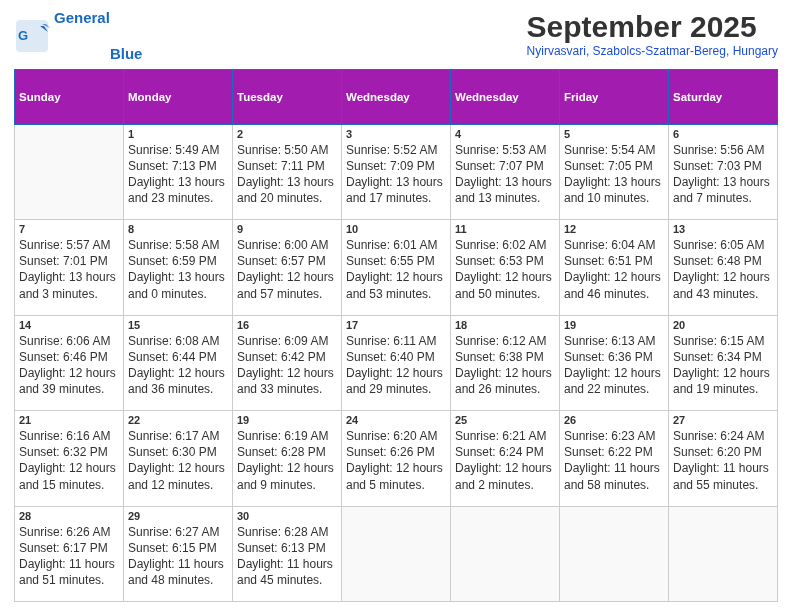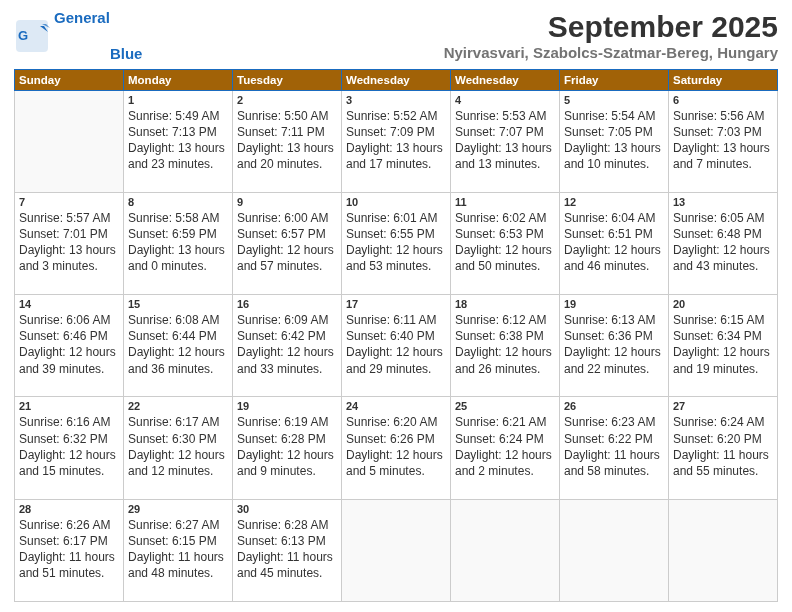--- a/index.html
+++ b/index.html
@@ -26,45 +26,44 @@
     .logo {
       display: flex;
       align-items: flex-start;
     }
     .logo-area {
       display: flex;
       align-items: center;
       gap: 4px;
     }
     .title-area {
-      text-align: right;
+      text-align: left;
     }
     .month-title {
       font-size: 30px;
       font-weight: bold;
       color: #333;
     }
     .location {
-      font-size: 15px;
-      color: #737373;
-      font-weight: bold;
+      font-size: 12px;
+      color: #1d4ed8;
     }
     .calendar {
       flex: 1;
       border: 1px solid #ccc;
       border-collapse: collapse;
       width: 100%;
       table-layout: fixed;
     }
     .calendar th {
-      background: #a16207;
+      background: #a21caf;
       color: #fff;
       font-size: 11.5px;
       font-weight: bold;
-      padding: 4px 4px;
+      padding: 21px 4px;
       border: 1px solid #1a6bbf;
       text-align: left;
     }
     .calendar td {
       border: 1px solid #ccc;
       vertical-align: top;
       padding: 3px 4px;
       font-size: 9.5px;
       color: #333;
       height: 78px;

